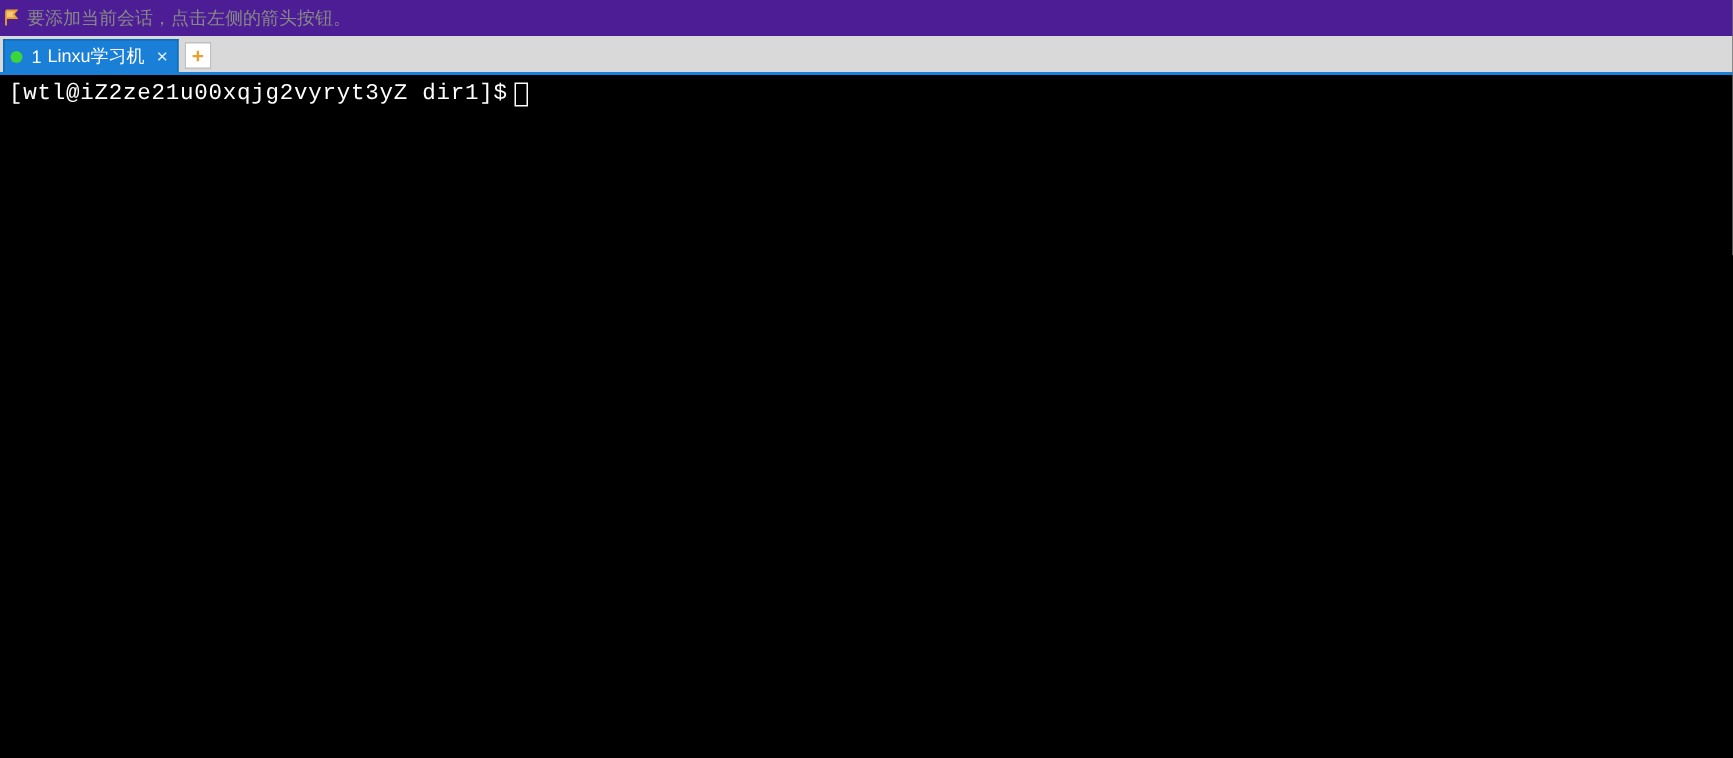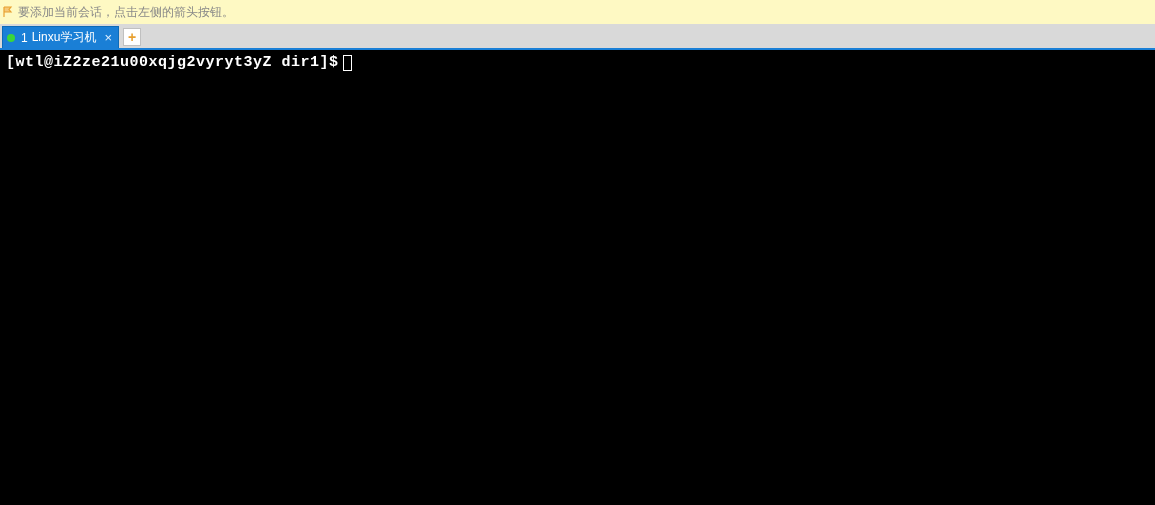--- a/index.html
+++ b/index.html
@@ -9,21 +9,21 @@
     }
     body {
       width: 1155px;
       height: 505px;
       font-family: "Microsoft YaHei", "SimSun", sans-serif;
       background: #d9d9d9;
       overflow: hidden;
     }
     .topbar {
       height: 24px;
-      background: #fef9c3;
+      background: #4c1d95;
       display: flex;
       align-items: center;
       padding-left: 2px;
       font-size: 12px;
       color: #888888;
     }
     .flag-icon {
       width: 12px;
       height: 12px;
       margin-right: 4px;
@@ -97,21 +97,20 @@
       background: #000000;
       color: #ffffff;
       font-family: "Consolas", "Courier New", monospace;
       font-size: 15px;
       padding: 4px 6px;
       letter-spacing: 0.5px;
     }
     .prompt-line {
       display: flex;
       align-items: center;
-      font-weight: bold;
     }
     .cursor-block {
       display: inline-block;
       width: 9px;
       height: 16px;
       border: 1px solid #ffffff;
       margin-left: 4px;
     }
   </style>
 </head>

